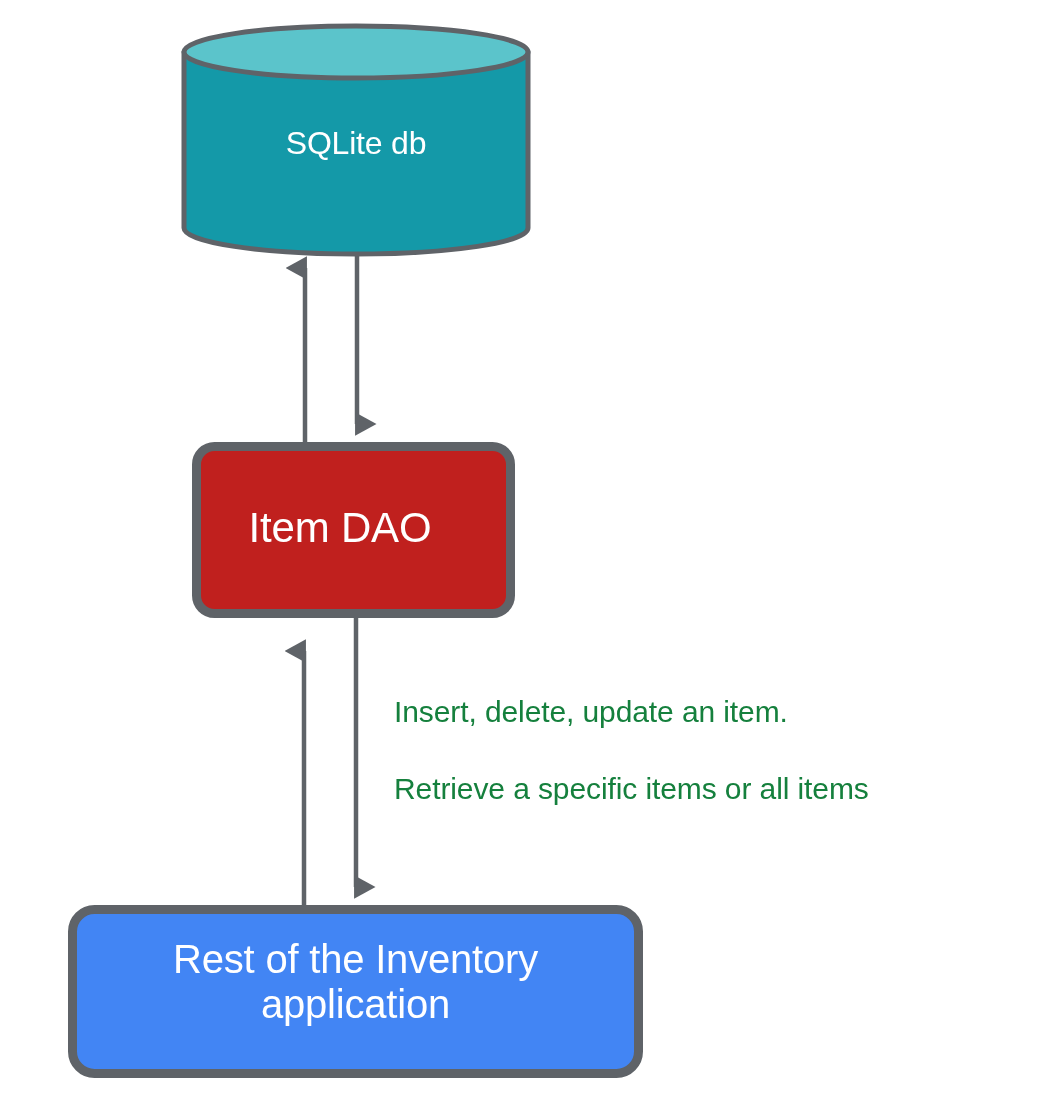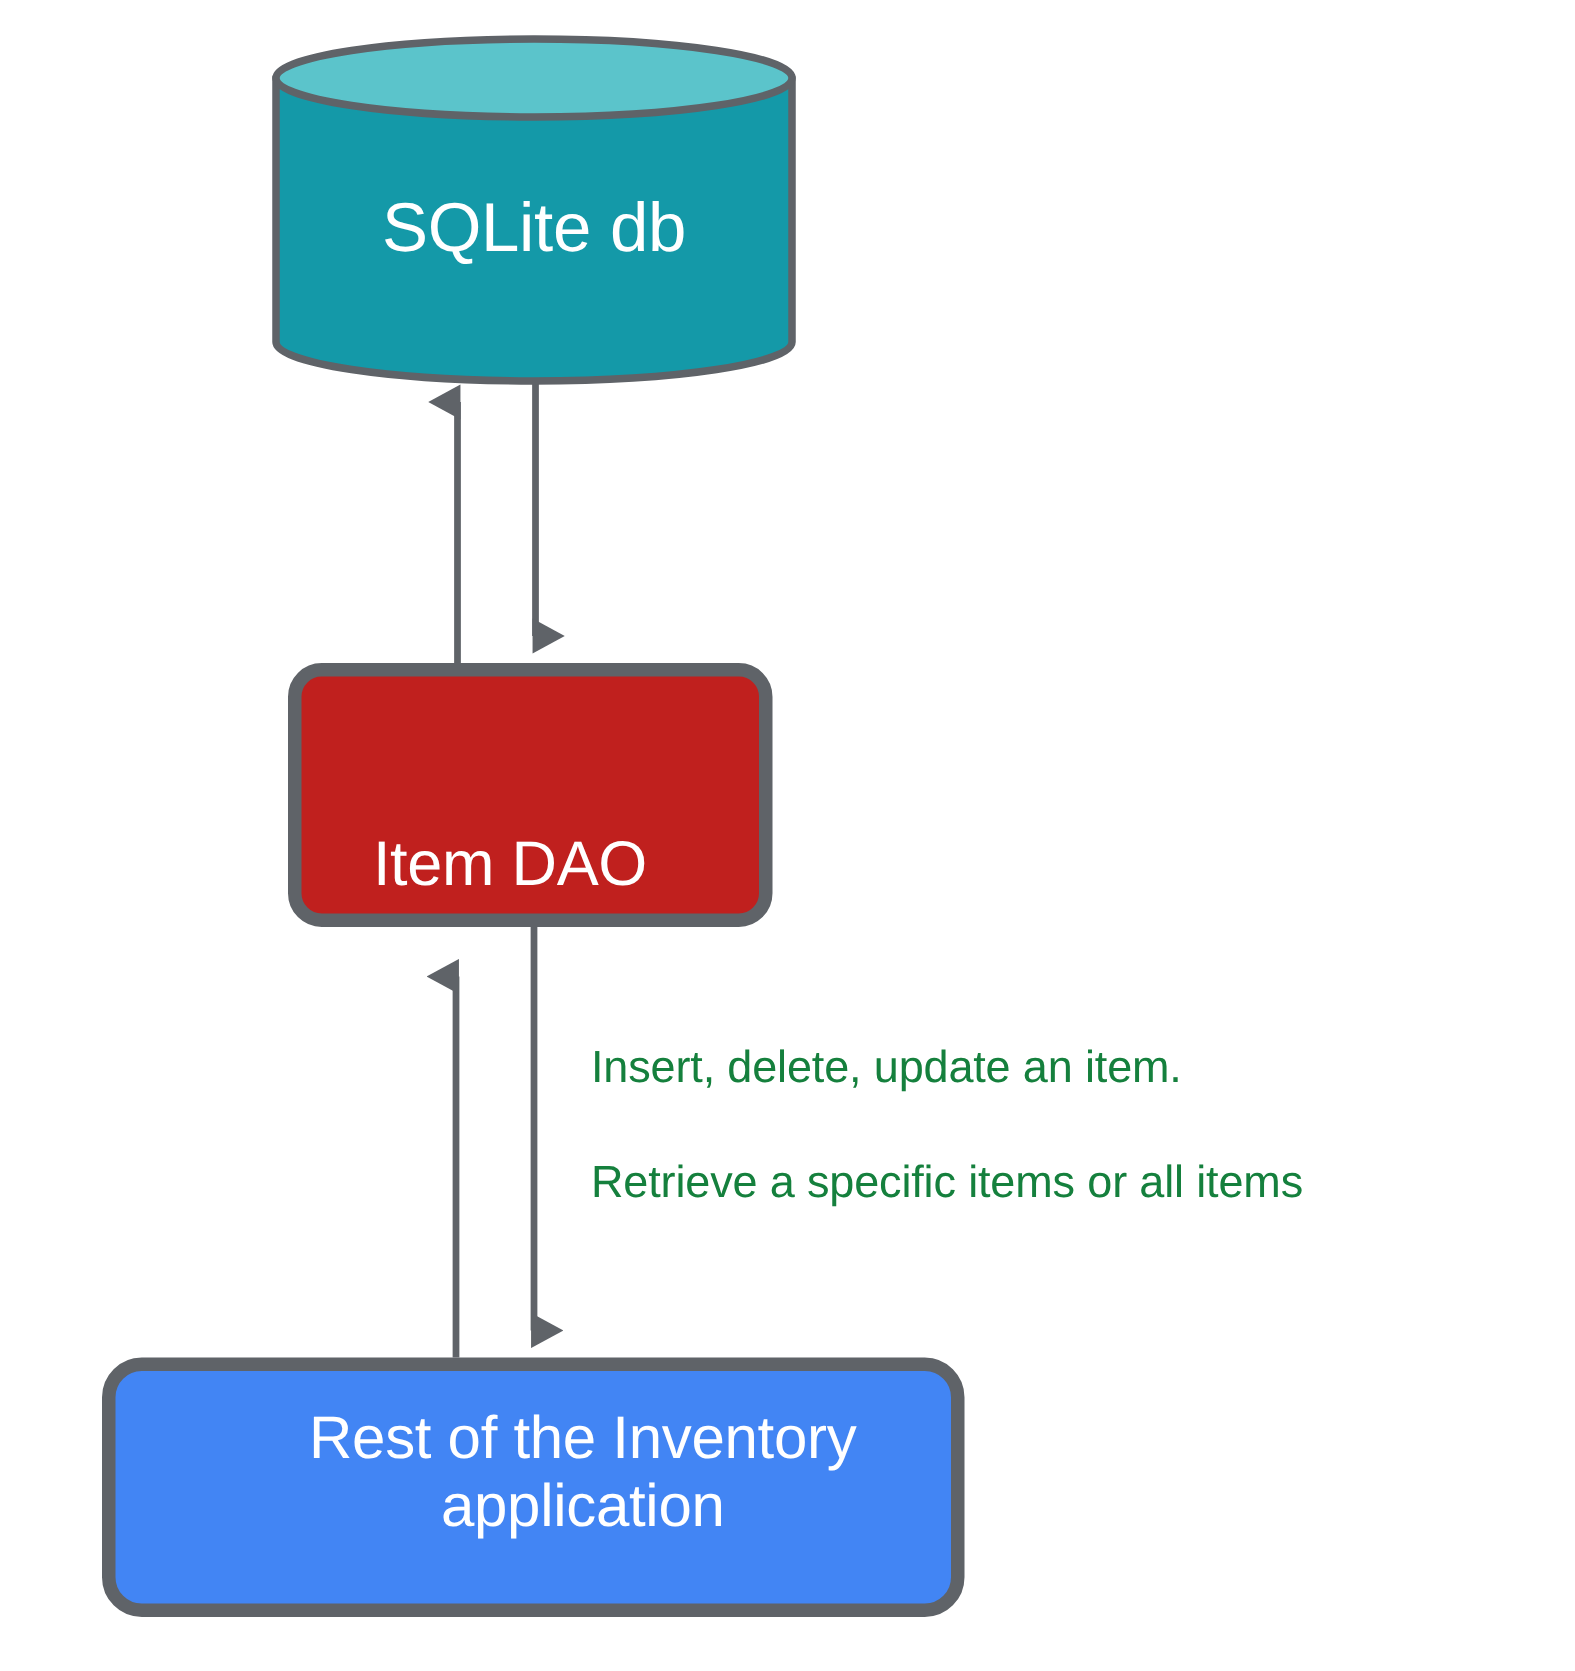--- a/index.html
+++ b/index.html
@@ -32,40 +32,38 @@
     text-align: center;
     line-height: 1.12;
     white-space: pre-line;
     pointer-events: none;
   }
 
   #db-label {
     left: 182px;
     top: 126px;
     width: 348px;
-    font-size: 46px;
+    font-size: 32px;
     letter-spacing: -0.2px;
   }
 
   #dao-label {
     left: 192px;
     top: 504px;
     width: 296px;
     font-size: 42px;
     letter-spacing: -0.2px;
-    margin-top: 48px;
   }
 
   #app-label {
     left: 68px;
     top: 937px;
     width: 575px;
     font-size: 40px;
     letter-spacing: -0.2px;
-    padding-left: 33px;
   }
 
   .annotation-line {
     position: absolute;
     color: #15803d;
     font-family: "Liberation Sans", sans-serif;
     font-size: 30px;
     font-weight: 400;
     white-space: nowrap;
     letter-spacing: -0.1px;

